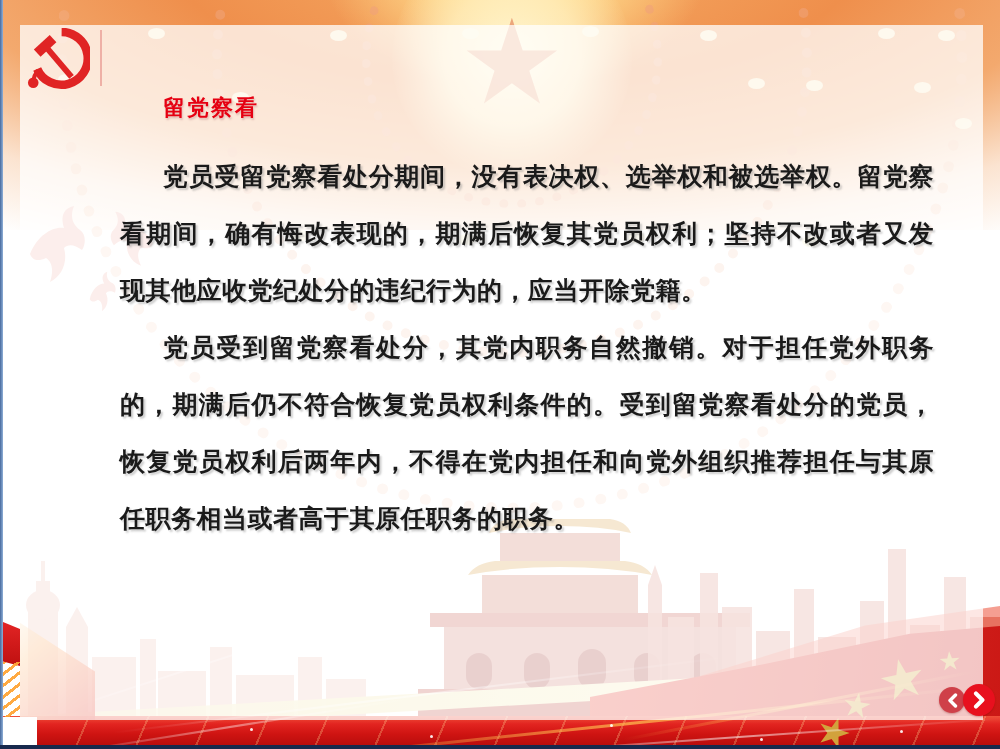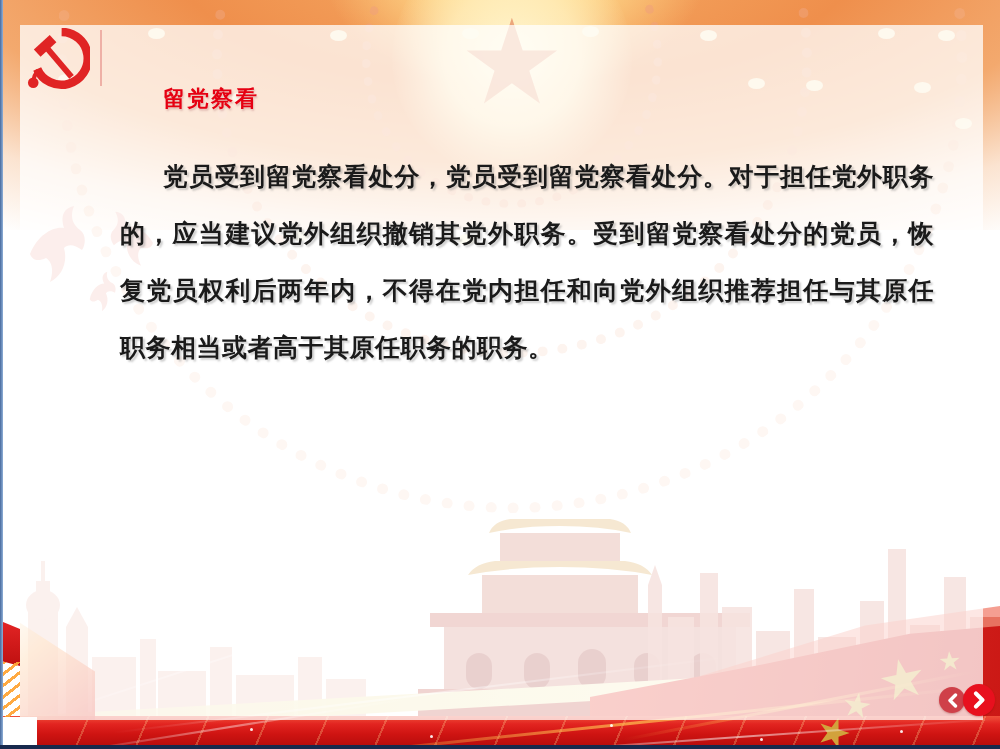--- a/index.html
+++ b/index.html
@@ -52,21 +52,21 @@
     clip-path:polygon(0 10%, 100% 55%, 100% 100%, 0 100%); }
   .corner-white { position:absolute; left:3px; top:717px; width:34px; height:28px; background:#ffffff; }
 
   
   .overlay { position:absolute; left:20px; top:25px; width:963px; height:695px;
     background:rgba(255,255,255,0.75); z-index:5; }
 
   
   .emblem { position:absolute; left:24px; top:28px; width:66px; height:66px; z-index:6; }
   .title-divider { position:absolute; left:100px; top:30px; width:2px; height:56px; background:#eeb0a6; z-index:6; }
-  .page-title { position:absolute; left:163px; top:84px; z-index:6;
+  .page-title { position:absolute; left:163px; top:93px; z-index:6;
     font-size:22px; font-weight:700; letter-spacing:2px; color:var(--title-red,#e60012);
     text-shadow:1px 2px 2px rgba(190,130,130,0.45); }
 
   .text-block { position:absolute; left:120px; top:148px; width:814px; z-index:6;
     font-size:25px; line-height:57px; font-weight:600; letter-spacing:0.5px;
     color:var(--body-text,#1a1a1a); text-align:justify;
     text-shadow:2px 2px 2px rgba(130,130,130,0.4); }
   .text-block p { margin:0; text-indent:43px; }
 
   .nav-btn { position:absolute; border:none; border-radius:50%; display:flex;
@@ -208,21 +208,22 @@
     <path d="M21,64 Q15,72 14,80" fill="none" stroke="#e02424" stroke-width="6"></path>
     <circle cx="14" cy="83" r="8" fill="#e02424"></circle>
     <line x1="20" y1="38" x2="44" y2="16" stroke="#e02424" stroke-width="15"></line>
     <line x1="32" y1="27" x2="72" y2="74" stroke="#e02424" stroke-width="9"></line>
   </svg>
   <div class="title-divider"></div>
 
   <h1 class="page-title">留党察看</h1>
 
   <div class="text-block">
-    <p>党员受到留党察看处分，党员受到留党察看处分。对于担任党外职务的，应当建议党外组织撤销其党外职务。受到留党察看处分的党员，恢复党员权利后两年内，不得在党内担任和向党外组织推荐担任与其原任职务相当或者高于其原任职务的职务。</p>
+    <p>党员受留党察看处分期间，没有表决权、选举权和被选举权。留党察看期间，确有悔改表现的，期满后恢复其党员权利；坚持不改或者又发现其他应收党纪处分的违纪行为的，应当开除党籍。</p>
+    <p>党员受到留党察看处分，其党内职务自然撤销。对于担任党外职务的，期满后仍不符合恢复党员权利条件的。受到留党察看处分的党员，恢复党员权利后两年内，不得在党内担任和向党外组织推荐担任与其原任职务相当或者高于其原任职务的职务。</p>
   </div>
 
   <button class="nav-btn nav-prev" type="button">
     <svg width="11" height="15" viewBox="0 0 11 15">
       <path d="M8.5,2 L3,7.5 L8.5,13" fill="none" stroke="#ffffff" stroke-width="3.4" stroke-linecap="round" stroke-linejoin="round"></path>
     </svg>
   </button>
   <button class="nav-btn nav-next" type="button">
     <svg width="13" height="18" viewBox="0 0 11 15">
       <path d="M2.5,2 L8,7.5 L2.5,13" fill="none" stroke="#ffffff" stroke-width="3.4" stroke-linecap="round" stroke-linejoin="round"></path>

